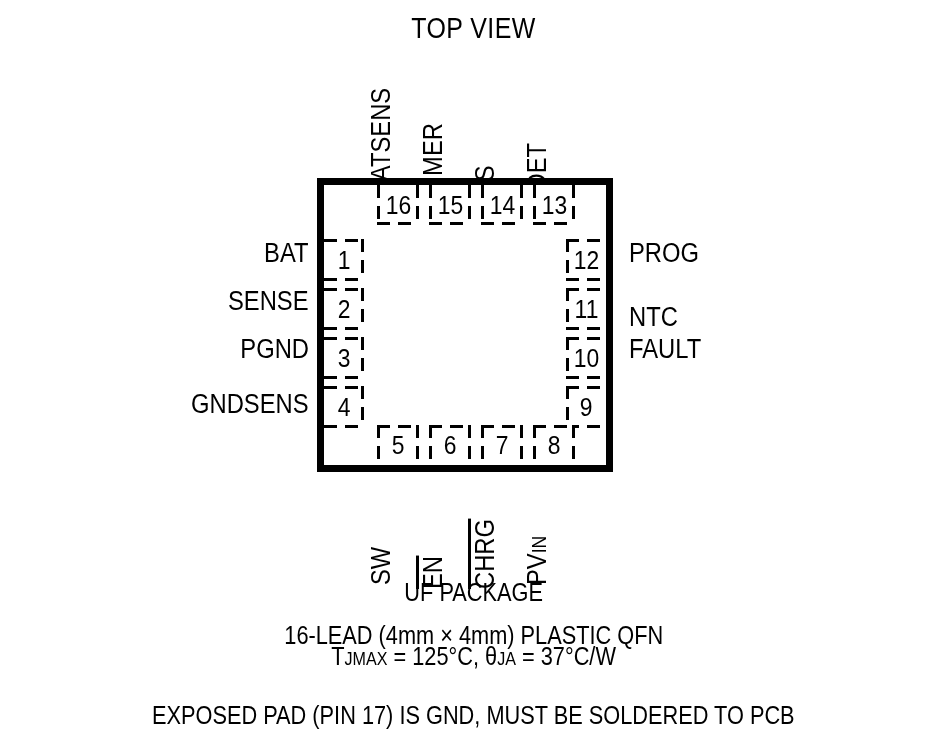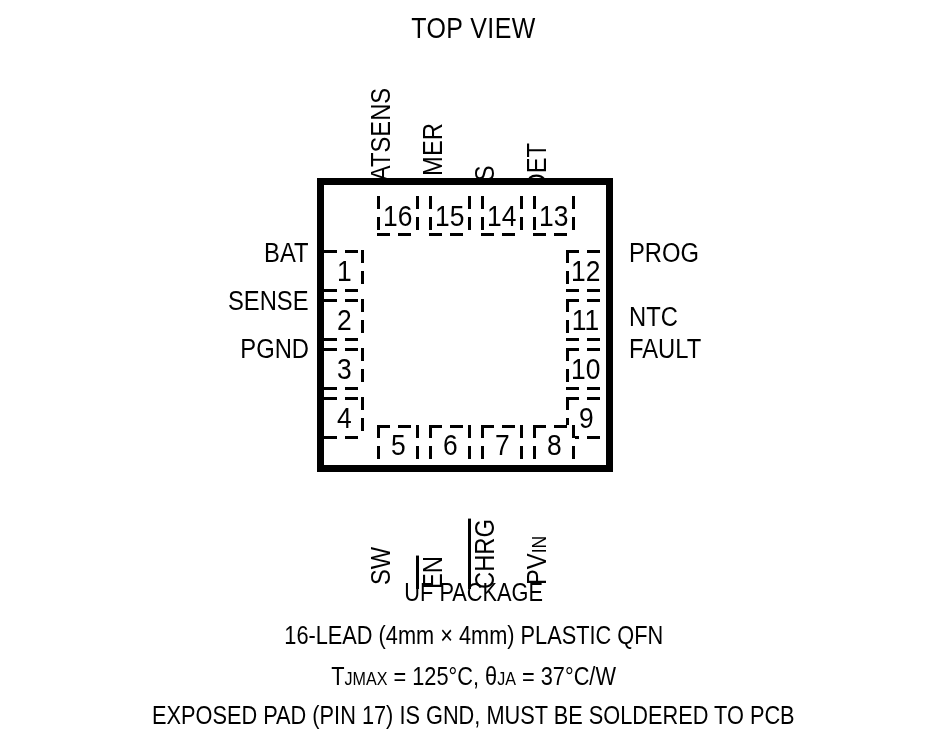--- a/index.html
+++ b/index.html
@@ -75,23 +75,22 @@
     transform: scaleX(0.88);
   }
 
   
   .pin-pad {
     position: absolute;
     box-sizing: border-box;
     display: flex;
     align-items: center;
     justify-content: center;
-    font-size: 30px;
+    font-size: 26px;
     background-color: #fff;
-    margin-top: 11px;
   }
   .pin-pad .pin-num {
     transform: scaleX(0.88);
     line-height: 1;
     position: relative;
     z-index: 2;
   }
 
   
   .pin-pad.left {
@@ -181,21 +180,21 @@
     left: 0;
     width: 947px;
     text-align: center;
     font-size: 25px;
     white-space: nowrap;
     line-height: 1;
   }
   .caption-line .txt { display: inline-block; transform: scaleX(0.87); }
   #caption-pkg-name  { top: 580px; }
   #caption-pkg-desc  { top: 615px; margin-top: 8px; }
-  #caption-thermal   { top: 664px; text-align: center; }
+  #caption-thermal   { top: 644px; text-align: center; }
   #caption-pad-note  { top: 703px; }
 </style>
 </head>
 <body>
 
 <div class="canvas">
 
   <div id="top-view-title">TOP VIEW</div>
 
   <div class="vlabel" style="left:395px; top:170px;">
@@ -213,20 +212,23 @@
 
   <div class="side-label left-side" style="top:240px;">
     <span class="txt">BAT</span>
   </div>
   <div class="side-label left-side" style="top:288px;">
     <span class="txt">SENSE</span>
   </div>
   <div class="side-label left-side" style="top:336px;">
     <span class="txt">PGND</span>
   </div>
+  <div class="side-label left-side" style="top:391px;">
+    <span class="txt">GNDSENS</span>
+  </div>
 
   <div class="side-label right-side" style="top:240px;">
     <span class="txt">PROG</span>
   </div>
   <div class="side-label right-side" style="top:288px;margin-top:16px;">
     <span class="txt">NTC</span>
   </div>
   <div class="side-label right-side" style="top:336px;">
     <span class="txt">FAULT</span>
   </div>

